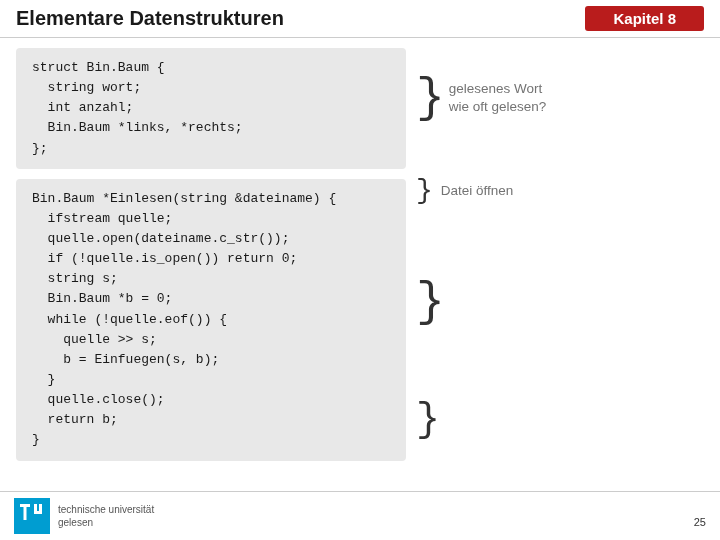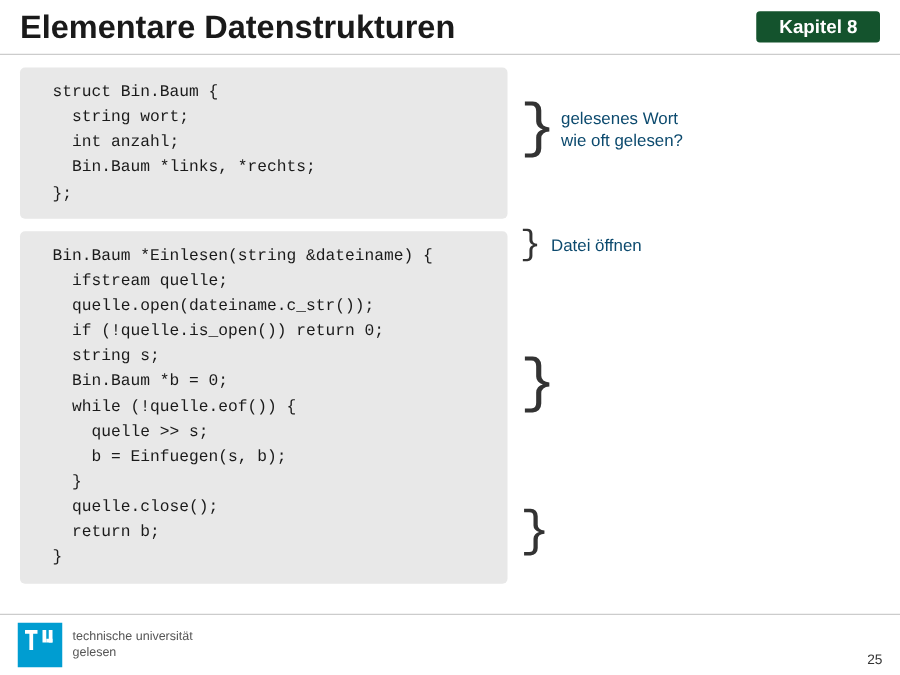--- a/index.html
+++ b/index.html
@@ -17,54 +17,54 @@
     .header {
       display: flex;
       align-items: center;
       justify-content: space-between;
       padding: 6px 16px;
       background: #ffffff;
       border-bottom: 1px solid #ccc;
     }
 
     .header-title {
-      font-size: 26px;
+      font-size: 20px;
       font-weight: bold;
       color: #1a1a1a;
     }
 
     .header-badge {
-      background: #14532d;
+      background: #b91c1c;
       color: #ffffff;
       font-size: 15px;
       font-weight: bold;
-      padding: 4px 18px;
+      padding: 4px 28px;
       border-radius: 3px;
     }
 
     .code-block {
       background: #e8e8e8;
       border-radius: 4px;
-      padding: 10px 26px;
+      padding: 10px 16px;
       margin-bottom: 10px;
       font-family: 'Courier New', Courier, monospace;
       font-size: 13px;
       color: #1a1a1a;
       line-height: 1.55;
       white-space: pre;
     }
 
     
     .footer {
       position: absolute;
       bottom: 0;
       left: 0;
       right: 0;
       display: flex;
-      align-items: flex-end;
+      align-items: center;
       justify-content: space-between;
       padding: 6px 14px;
       border-top: 1px solid #ccc;
     }
 
     .footer-logo {
       display: flex;
       align-items: center;
       gap: 8px;
     }
@@ -121,21 +121,21 @@
     }
 
     .ann-row {
       display: flex;
       align-items: center;
       gap: 4px;
     }
 
     .ann-label {
       font-size: 13.5px;
-      color: #0c4a6e;
+      color: #737373;
       line-height: 1.35;
     }
   </style>
 </head>
 <body>
 
 <div class="header">
   <span class="header-title">Elementare Datenstrukturen</span>
   <span class="header-badge">Kapitel 8</span>
 </div>

